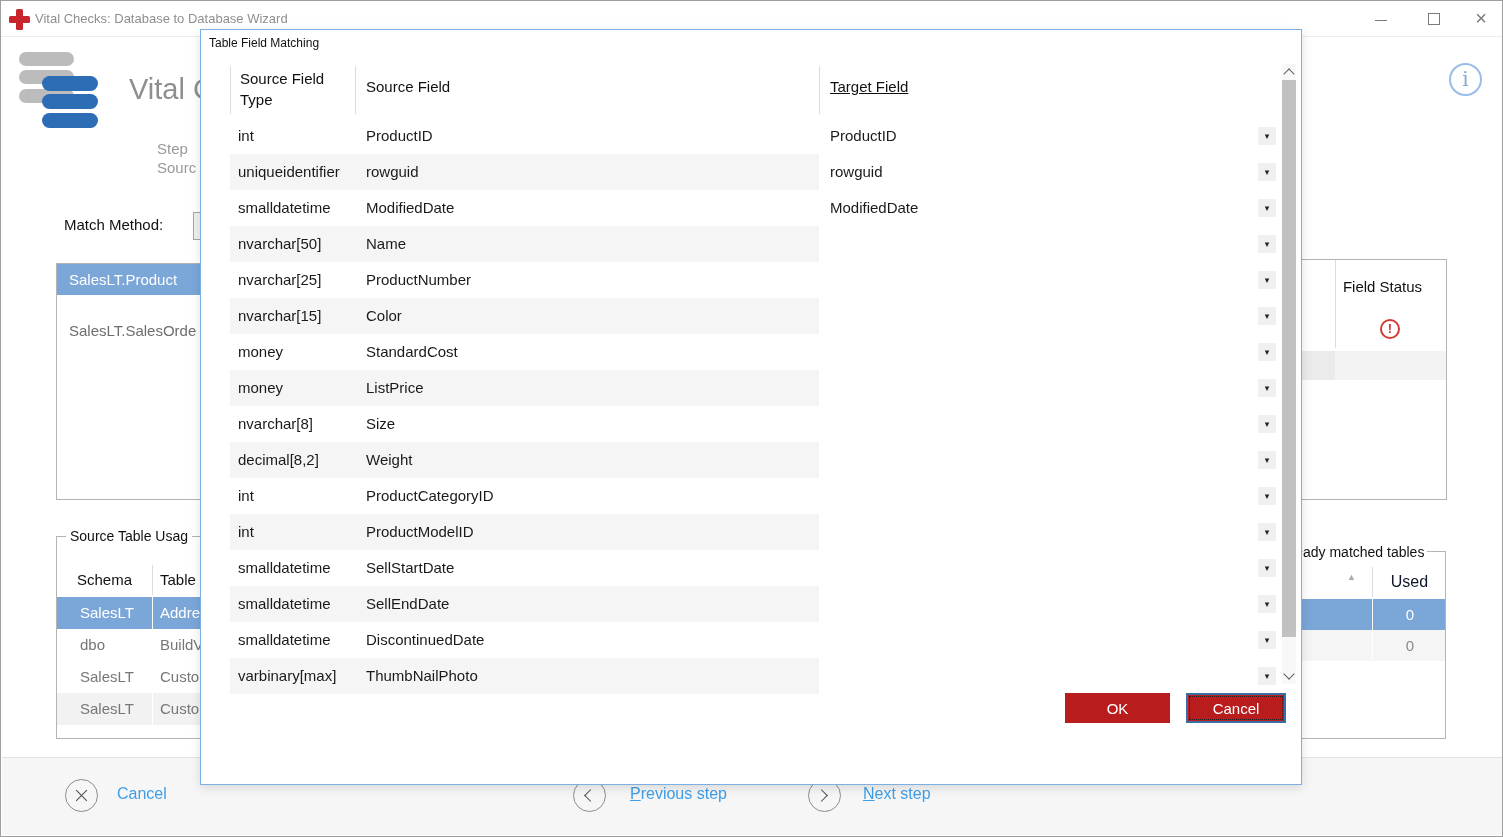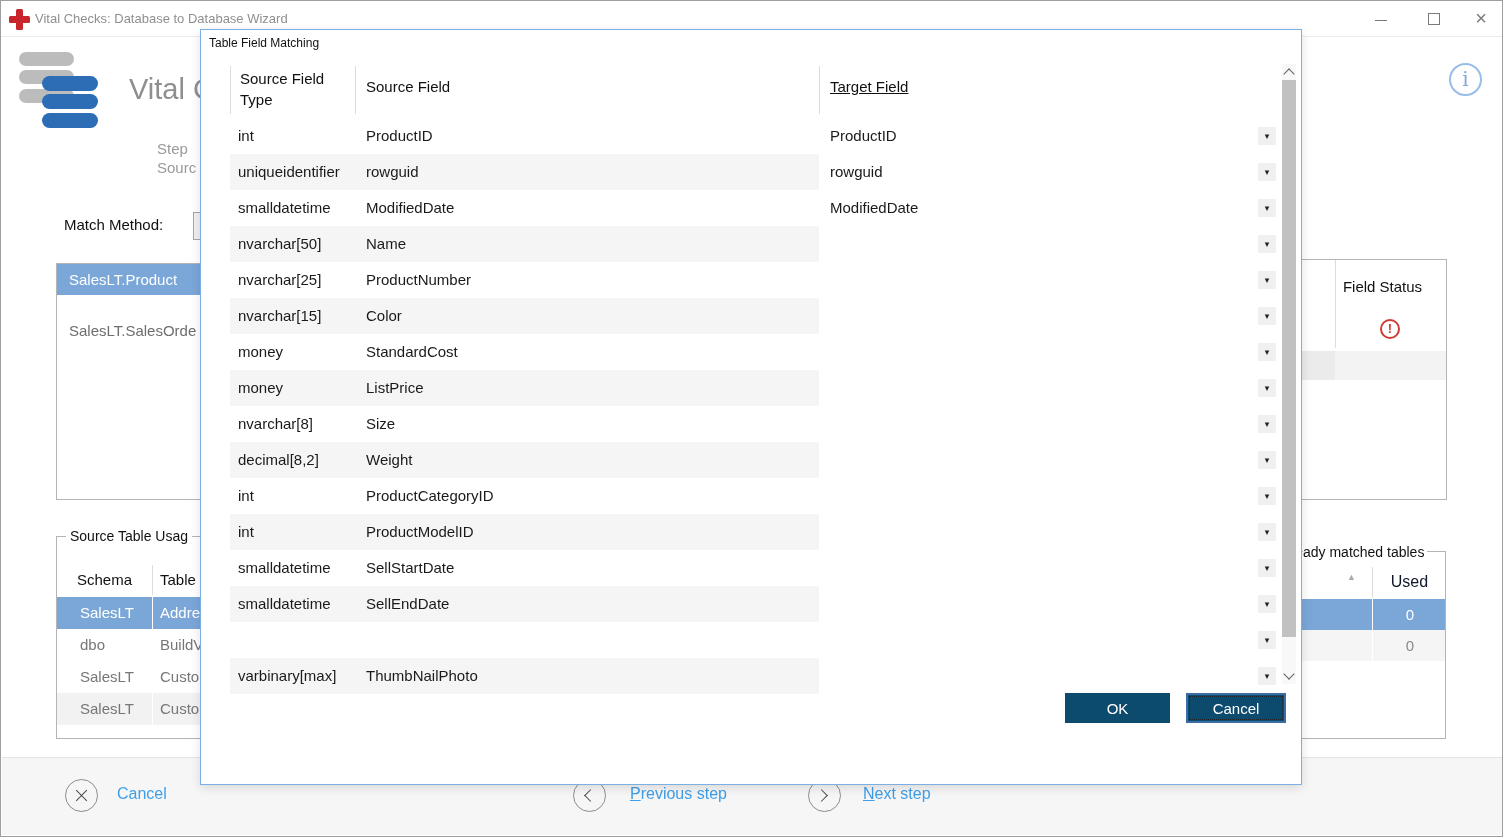--- a/index.html
+++ b/index.html
@@ -96,21 +96,21 @@
   .fm-row:nth-child(even) .fm-src { background:#f5f5f5; }
   .fm-type { display:inline-block; width:128px; }
   .fm-target { position:absolute; left:629px; top:0; line-height:36px; }
   .fm-dd { position:absolute; left:1057px; top:9px; width:18px; height:18px; background:#f0f0f0; border:none;
            font-size:9px; color:#222; line-height:16px; text-align:center; cursor:default; padding:0; }
   .vscroll { position:absolute; left:1081px; top:34px; width:14px; height:620px; background:#f8f8f8; }
   .vs-arrow { position:absolute; left:3px; width:8px; height:8px; border-left:1.5px solid #606060; border-bottom:1.5px solid #606060; }
   .vs-up { top:6px; transform:rotate(135deg); }
   .vs-down { top:606px; transform:rotate(-45deg); }
   .vs-thumb { position:absolute; left:0; top:16px; width:14px; height:557px; background:#c1c1c1; }
-  .dlg-btn { position:absolute; top:663px; height:30px; background:#0c4a6e; color:#fff; font-size:15px;
+  .dlg-btn { position:absolute; top:663px; height:30px; background:#b91c1c; color:#fff; font-size:15px;
              font-family:"Liberation Sans", sans-serif; text-align:center; cursor:default; }
   .btn-ok { left:864px; width:105px; border:none; }
   .btn-cancel { left:985px; width:100px; border:2px solid #3a6ea5; outline:1px dotted #222; outline-offset:-4px; }
 </style>
 </head>
 <body>
 
 <div class="window">
 
   <div class="titlebar">
@@ -343,20 +343,23 @@
 
         <div class="fm-row">
           <div class="fm-src">
             <span class="fm-type">smalldatetime</span><span class="fm-field">SellEndDate</span>
           </div>
           <span class="fm-target"></span>
           <button class="fm-dd"><span>▾</span></button>
         </div>
 
         <div class="fm-row">
+          <div class="fm-src">
+            <span class="fm-type">smalldatetime</span><span class="fm-field">DiscontinuedDate</span>
+          </div>
           <span class="fm-target"></span>
           <button class="fm-dd"><span>▾</span></button>
         </div>
 
         <div class="fm-row">
           <div class="fm-src">
             <span class="fm-type">varbinary[max]</span><span class="fm-field">ThumbNailPhoto</span>
           </div>
           <span class="fm-target"></span>
           <button class="fm-dd"><span>▾</span></button>

